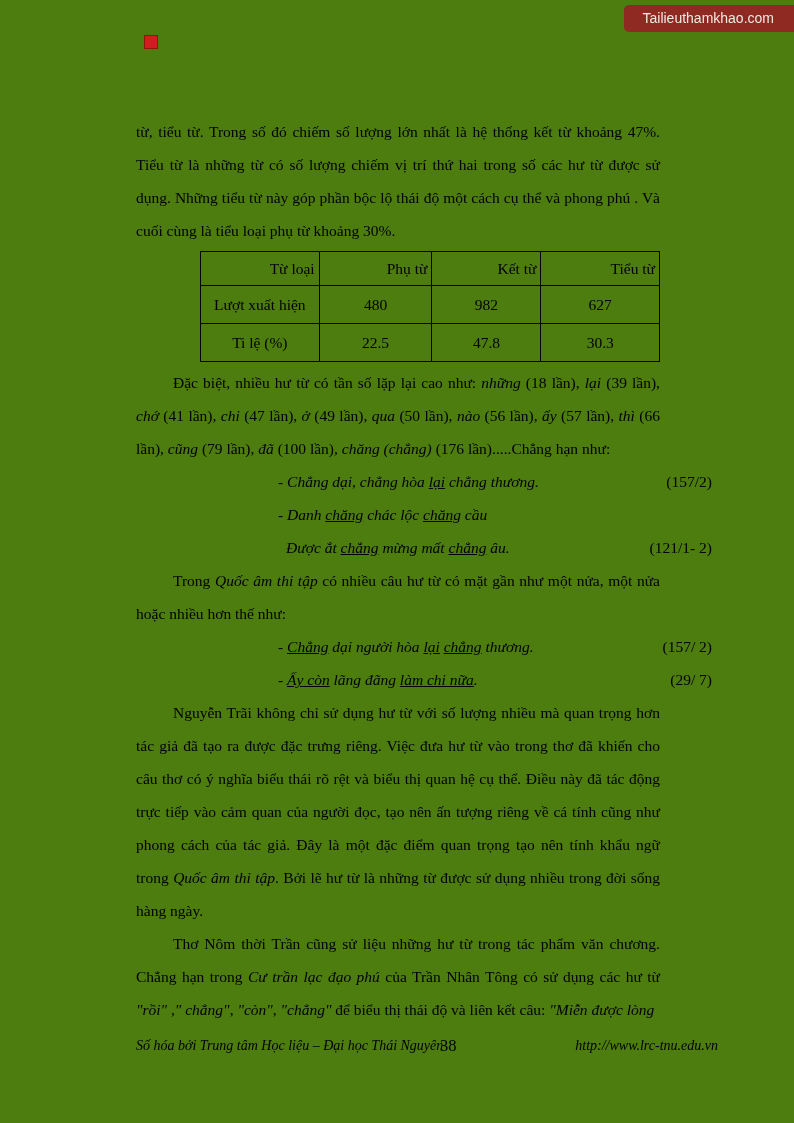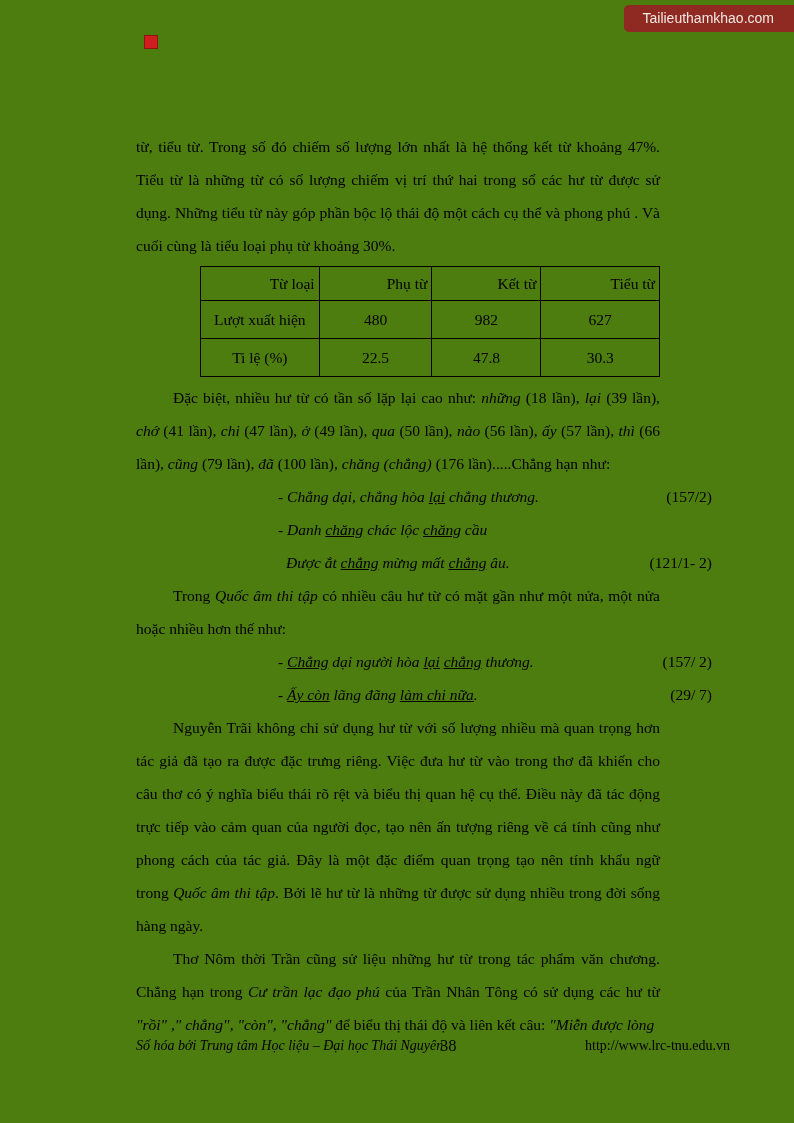--- a/index.html
+++ b/index.html
@@ -31,21 +31,21 @@
     left: 144px;
     top: 35px;
     width: 14px;
     height: 14px;
     background: #d01e1e;
     border: 1px solid #8e1512;
   }
   .content {
     position: absolute;
     left: 136px;
-    top: 130px;
+    top: 115px;
     width: 524px;
     font-size: 15.5px;
     line-height: 33px;
   }
   .para { text-align: justify; }
   .para.indent { text-indent: 37px; }
   .i { font-style: italic; }
   .u { text-decoration: underline; }
   table.freq {
     border-collapse: collapse;
@@ -85,23 +85,24 @@
     font-style: italic;
   }
   .footer-page {
     position: absolute;
     left: 440px;
     top: 1036px;
     font-size: 16.5px;
   }
   .footer-right {
     position: absolute;
-    right: 64px;
+    right: 76px;
     top: 1038px;
     font-size: 14px;
+    font-style: italic;
   }
 </style>
 </head>
 <body>
 
 <div class="page">
 
   <div class="banner">
     <span>Tailieuthamkhao.com</span>
   </div>

